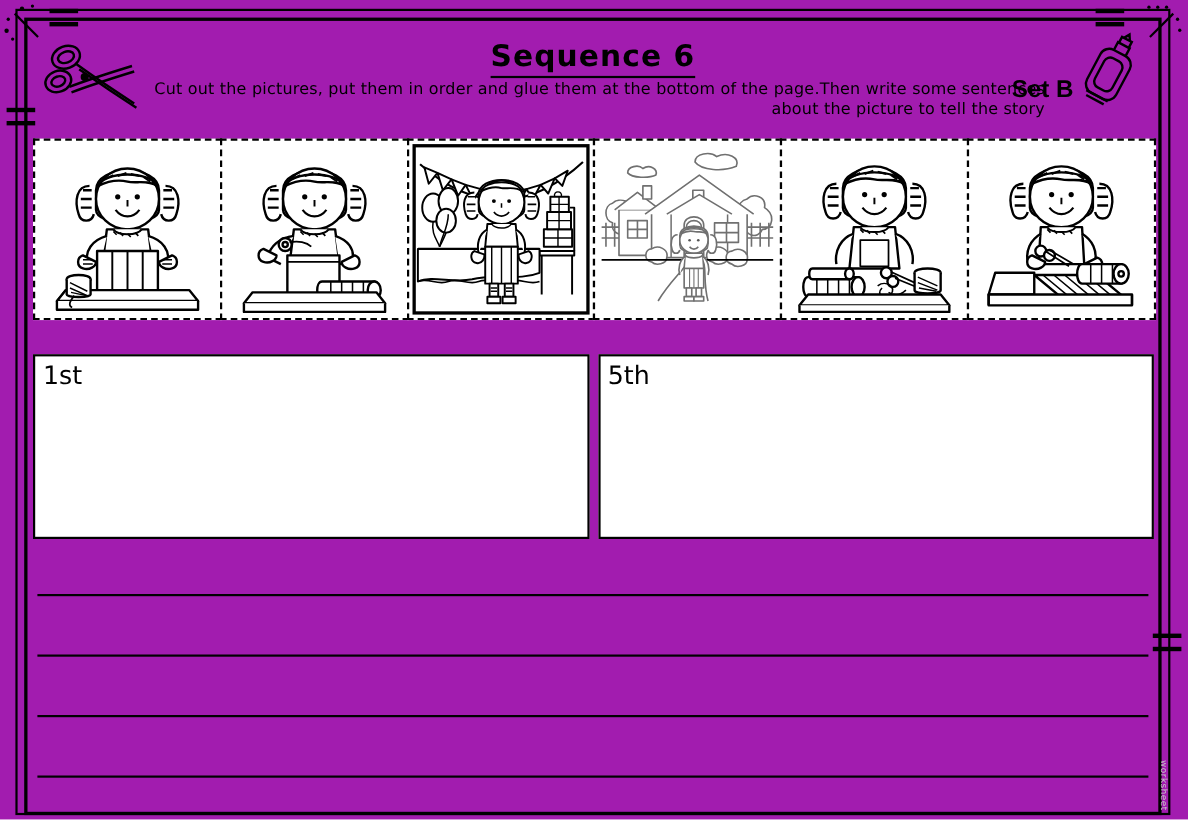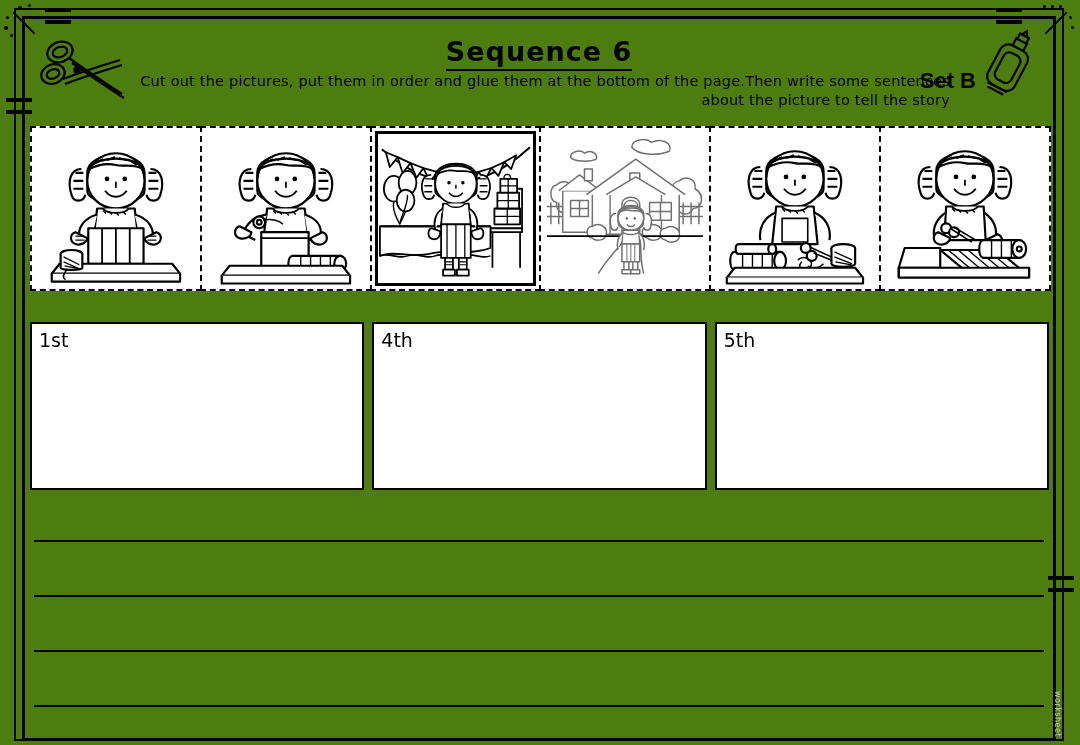--- a/index.html
+++ b/index.html
@@ -12,21 +12,21 @@
     height: 745px;
     font-family: "DejaVu Sans", sans-serif;
     overflow: hidden;
   }
 
   
   #page {
     position: relative;
     width: 1080px;
     height: 745px;
-    background: #4d7c0f;
+    background: #a21caf;
   }
 
   
   .frame-outer {
     position: absolute;
     left: 14px;
     top: 8px;
     width: 1050px;
     height: 733px;
     border: 2px solid #000;
@@ -163,21 +163,21 @@
     border: 2.5px solid #000;
     box-sizing: border-box;
     background: #fff;
     position: relative;
   }
   .box-label {
     position: absolute;
     left: 7px;
     top: 5px;
     font-family: "DejaVu Sans", sans-serif;
-    font-size: 19px;
+    font-size: 23px;
     color: #000;
   }
 
   
   .lines {
     position: absolute;
     left: 34px;
     top: 540px;
     width: 1010px;
   }
@@ -611,23 +611,20 @@
       <div class="card-inner-border"></div>
     </div>
 
   </div>
 
   <div class="boxes-row">
     <div class="answer-box">
       <div class="box-label">1st</div>
     </div>
     <div class="answer-box">
-      <div class="box-label">4th</div>
-    </div>
-    <div class="answer-box">
       <div class="box-label">5th</div>
     </div>
   </div>
 
   <div class="lines">
     <div class="write-line"></div>
     <div class="write-line"></div>
     <div class="write-line"></div>
     <div class="write-line"></div>
   </div>

